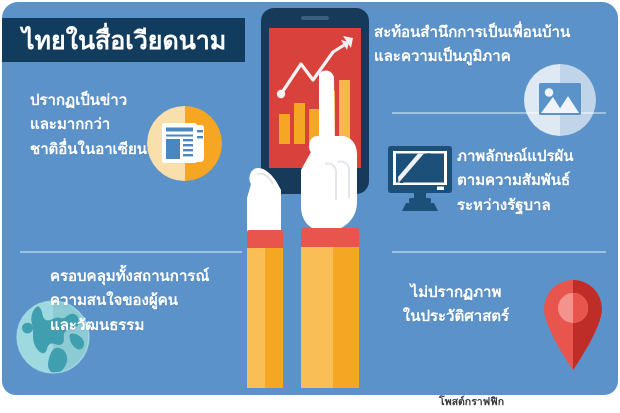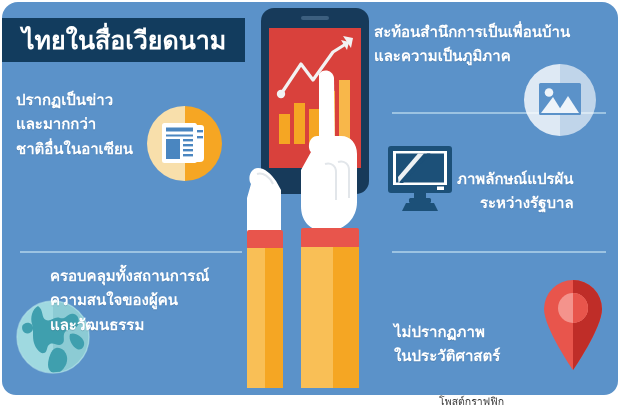--- a/index.html
+++ b/index.html
@@ -61,25 +61,25 @@
     position: absolute;
     color: #ffffff;
     font-size: 15px;
     font-weight: bold;
     line-height: 1.62;
     z-index: 15;
     text-shadow: 0 1px 0 rgba(20,50,80,0.18);
   }
   .txt div { white-space: nowrap; }
 
-  .txt-tl { left: 14px;  top: 86px;  text-align: left; font-family: Liberation Serif, serif; }
+  .txt-tl { left: 28px;  top: 86px;  text-align: left; font-family: Liberation Serif, serif; }
   .txt-tr { left: 372px; top: 18px;  text-align: left; }
-  .txt-mr { left: 455px; top: 142px; text-align: right; margin-top: 23px; }
+  .txt-mr { left: 455px; top: 142px; text-align: left; }
   .txt-bl { left: 48px;  top: 262px; text-align: left; width: 200px; }
-  .txt-br { left: 392px; top: 278px; text-align: left; width: 152px; margin-top: 40px; }
+  .txt-br { left: 378px; top: 278px; text-align: center; width: 152px; }
 
   
   .rule {
     position: absolute;
     height: 2px;
     background: #a8cbe6;
     opacity: .85;
     z-index: 10;
   }
   .rule-left  { left: 18px;  top: 249px; width: 222px; }
@@ -146,21 +146,21 @@
     z-index: 14;
   }
 
   
   .credit {
     position: absolute;
     right: 8px;
     bottom: 3px;
     color: #3a3a3a;
     font-size: 10.5px;
-    font-weight: normal;
+    font-weight: bold;
     z-index: 30;
   }
 </style>
 </head>
 <body>
 
 <div id="infographic">
 
   <div class="panel">
 
@@ -207,20 +207,21 @@
       <svg width="72" height="72" viewBox="0 0 72 72">
         <rect x="15" y="19" width="42" height="32" rx="1.5" fill="#5b92c9"></rect>
         <circle cx="25" cy="28.5" r="4.3" fill="#eef4fa"></circle>
         <path d="M17 49 L29 33 L39 49 Z" fill="#eef4fa"></path>
         <path d="M33 49 L44 32 L55 49 Z" fill="#eef4fa"></path>
       </svg>
     </div>
 
     <div class="txt txt-mr">
       <div>ภาพลักษณ์แปรผัน</div>
+      <div>ตามความสัมพันธ์</div>
       <div>ระหว่างรัฐบาล</div>
     </div>
 
     <div class="monitor-icon">
       <svg width="72" height="72" viewBox="0 0 72 72">
         <rect x="4" y="4" width="64" height="47" rx="3" fill="#1c5078"></rect>
         <rect x="9" y="9" width="54" height="34" fill="#ffffff"></rect>
         <rect x="12" y="11.5" width="48" height="29" fill="#1c5078"></rect>
         <path d="M14 35 L34 11.5 L40 11.5 L14.5 41 Z" fill="#ffffff" opacity="0.92"></path>
         <path d="M15.5 41 L43 11.5 L46.5 11.5 L19 41 Z" fill="#1c5078"></path>

